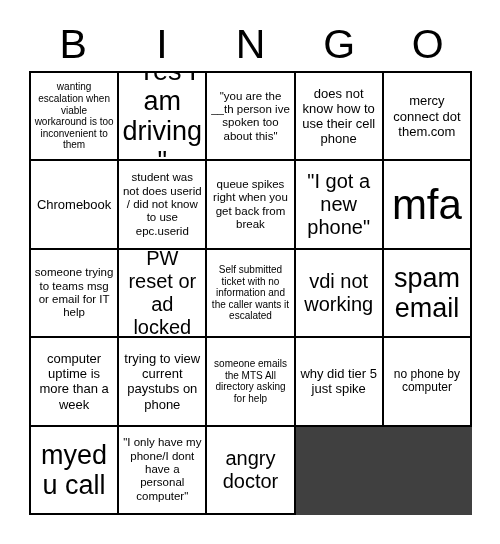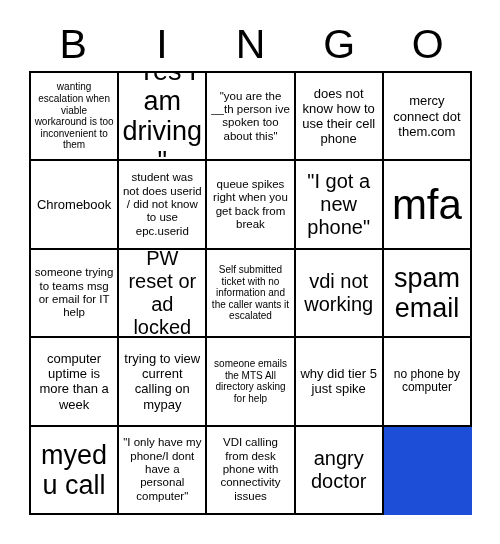--- a/index.html
+++ b/index.html
@@ -52,21 +52,21 @@
     left: 29px;
     top: 71px;
     width: 443px;
     height: 444px;
     display: grid;
     grid-template-columns: repeat(5, 1fr);
     grid-template-rows: repeat(5, 1fr);
     border-top: 2px solid #000000;
     border-left: 2px solid #000000;
     box-sizing: border-box;
-    background: #1d4ed8;
+    background: #404040;
   }
 
   .cell {
     border-right: 2px solid #000000;
     border-bottom: 2px solid #000000;
     box-sizing: border-box;
     display: flex;
     align-items: center;
     justify-content: center;
     text-align: center;
@@ -149,38 +149,35 @@
       <div class="cell">
         <span class="cell-text fs-xl">vdi not working</span>
       </div>
       <div class="cell">
         <span class="cell-text fs-xxl">spam email</span>
       </div>
       <div class="cell">
         <span class="cell-text fs-md">computer uptime is more than a week</span>
       </div>
       <div class="cell">
-        <span class="cell-text fs-md">trying to view current calling on mypay</span>
+        <span class="cell-text fs-md">trying to view current paystubs on phone</span>
       </div>
       <div class="cell">
         <span class="cell-text fs-xs">someone emails the MTS All directory asking for help</span>
       </div>
       <div class="cell">
         <span class="cell-text fs-md">why did tier 5 just spike</span>
       </div>
       <div class="cell">
         <span class="cell-text fs-lg">no phone by computer</span>
       </div>
       <div class="cell">
         <span class="cell-text fs-xxl">myedu call</span>
       </div>
       <div class="cell">
         <span class="cell-text fs-sm">"I only have my phone/I dont have a personal computer"</span>
       </div>
       <div class="cell">
-        <span class="cell-text fs-sm">VDI calling from desk phone with connectivity issues</span>
-      </div>
-      <div class="cell">
         <span class="cell-text fs-xl">angry doctor</span>
       </div>
     </div>
 
 </div>
 
 </body></html>

